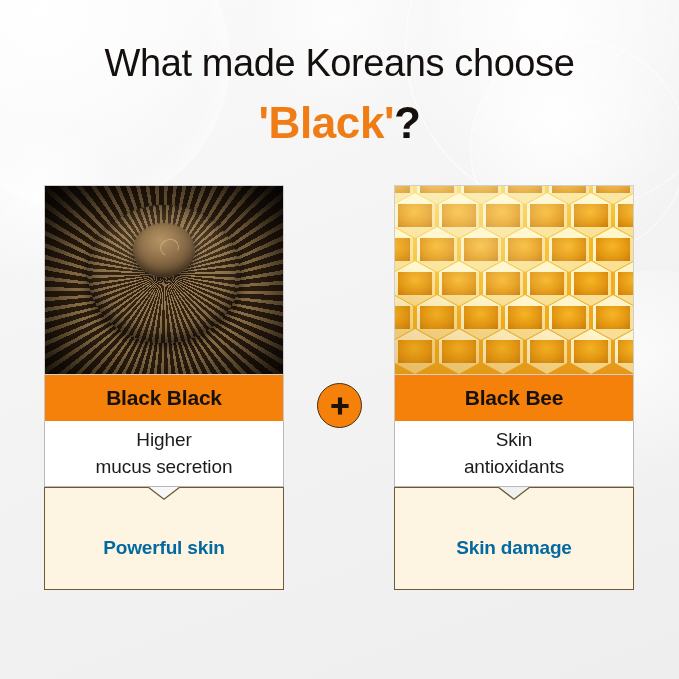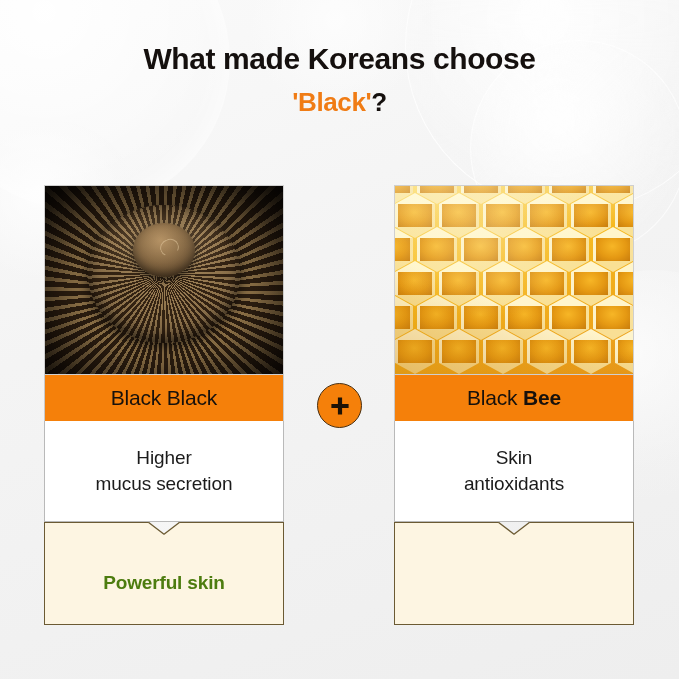--- a/index.html
+++ b/index.html
@@ -62,30 +62,30 @@
   
   .headline {
     position: absolute;
     left: 0; top: 40px;
     width: 679px;
     text-align: center;
     z-index: 5;
   }
   .headline .line1 {
     display: block;
-    font-size: 30px;
-    font-weight: bold;
+    font-size: 38px;
+    font-weight: normal;
     letter-spacing: -0.4px;
     color: #15100e;
     line-height: 1.25;
   }
   .headline .line2 {
     display: block;
     margin-top: 9px;
-    font-size: 26px;
+    font-size: 44px;
     font-weight: bold;
     letter-spacing: -0.4px;
     line-height: 1.2;
   }
   .headline .hl-accent { color: #f07c15; }
   .headline .hl-dark { color: #15100e; }
 
   
   .card {
     position: absolute;
@@ -221,27 +221,27 @@
     align-items: center;
     justify-content: center;
     box-sizing: border-box;
   }
   .band-text {
     font-size: 21px;
     color: #17110c;
     letter-spacing: -0.2px;
     white-space: nowrap;
   }
-  .band-text .bt-bold { font-weight: normal; }
+  .band-text .bt-bold { font-weight: bold; }
   .band-text .bt-reg  { font-weight: bold; }
 
   
   .benefit {
     position: relative;
-    height: 101px;
+    height: 66px;
     background: #ffffff;
     border: 1px solid #b9b9b9;
     border-top: none;
     box-sizing: border-box;
     display: flex;
     align-items: center;
     justify-content: center;
   }
   .benefit-text {
     font-size: 19px;
@@ -275,21 +275,21 @@
     top: 0;
     transform: translateX(-50%);
     width: 34px;
     height: 14px;
     pointer-events: none;
   }
   .notch-v svg { display: block; }
   .result-text {
     font-size: 19px;
     font-weight: bold;
-    color: #4d7c0f;
+    color: #0369a1;
     line-height: 1.42;
     text-align: center;
     letter-spacing: -0.15px;
     margin-top: 20px;
   }
 
   
   .plus-badge {
     position: absolute;
     left: 317px;
@@ -418,21 +418,21 @@
     <div class="benefit">
       <div class="benefit-text">
         <span>Skin</span><br>
         <span>antioxidants</span>
       </div>
     </div>
 
     <div class="result-wrap">
       <div class="result">
         <div class="result-text">
-          <br>
+          <span>Skin damage</span><br>
         </div>
       </div>
       <div class="notch-v">
         <svg width="34" height="14" viewBox="0 0 34 14">
           <path d="M2 0.8 L17 12.2 L32 0.8" fill="none" stroke="#6b5a33" stroke-width="1.3" stroke-linecap="round" stroke-linejoin="round"></path>
         </svg>
       </div>
     </div>
   </div>
 

